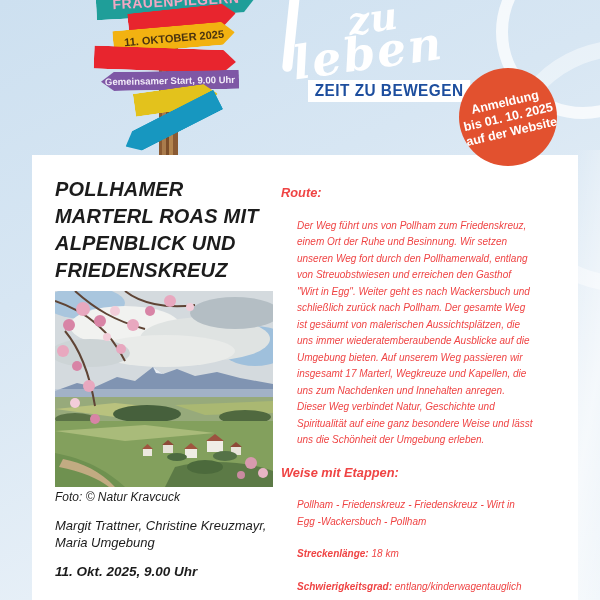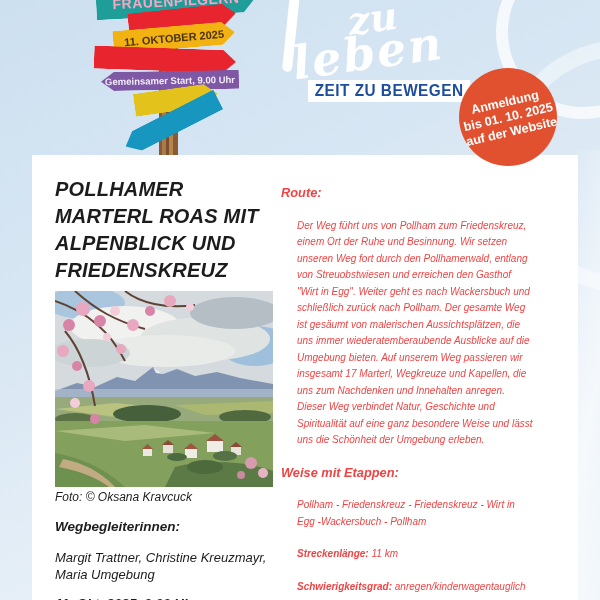--- a/index.html
+++ b/index.html
@@ -165,31 +165,30 @@
           <circle cx="20" cy="112" r="5" fill="#f3cdd9"></circle>
         <circle cx="40" cy="128" r="5" fill="#d884a6"></circle>
           <circle cx="66" cy="58" r="5" fill="#e8a8bf"></circle>
         <circle cx="52" cy="46" r="4" fill="#f3cdd9"></circle>
         <circle cx="196" cy="172" r="6" fill="#d89aae"></circle>
           <circle cx="208" cy="182" r="5" fill="#e8b4c4"></circle>
         <circle cx="186" cy="184" r="4" fill="#c98ba0"></circle>
       </g>
     </svg>
 
-    <p class="credit">Foto: © Oksana Kravcuck</p>
-    <p class="guides-label">Wegbegleiterinnen:</p>
+    <p class="credit">Foto: © Natur Kravcuck</p>
     <p class="guides">Margit Trattner, Christine Kreuzmayr, Maria Umgebung</p>
     <p class="date">11. Okt. 2025, 9.00 Uhr</p>
 
   </div>
 
   <div class="col-right">
     <p class="r-label">Route:</p>
     <p class="r-par">Der Weg führt uns von Pollham zum Friedenskreuz, einem Ort der Ruhe und Besinnung. Wir setzen unseren Weg fort durch den Pollhamerwald, entlang von Streuobstwiesen und erreichen den Gasthof "Wirt in Egg". Weiter geht es nach Wackersbuch und schließlich zurück nach Pollham. Der gesamte Weg ist gesäumt von malerischen Aussichtsplätzen, die uns immer wiederatemberaubende Ausblicke auf die Umgebung bieten. Auf unserem Weg passieren wir insgesamt 17 Marterl, Wegkreuze und Kapellen, die uns zum Nachdenken und Innehalten anregen. Dieser Weg verbindet Natur, Geschichte und Spiritualität auf eine ganz besondere Weise und lässt uns die Schönheit der Umgebung erleben.</p>
 
     <p class="r-label mt8">Weise mit Etappen:</p>
     <p class="r-par">Pollham - Friedenskreuz - Friedenskreuz - Wirt in Egg -Wackersbuch - Pollham</p>
 
-    <p class="r-par mt16"><span class="b">Streckenlänge:</span> <span>11 km</span></p>
-    <p class="r-par"><span class="b">Schwierigkeitsgrad:</span> <span>anregen/kinderwagentauglich</span></p>
+    <p class="r-par mt16"><span class="b">Streckenlänge:</span> <span>18 km</span></p>
+    <p class="r-par"><span class="b">Schwierigkeitsgrad:</span> <span>entlang/kinderwagentauglich</span></p>
 
   </div>
 </div>
 
 </body></html>

